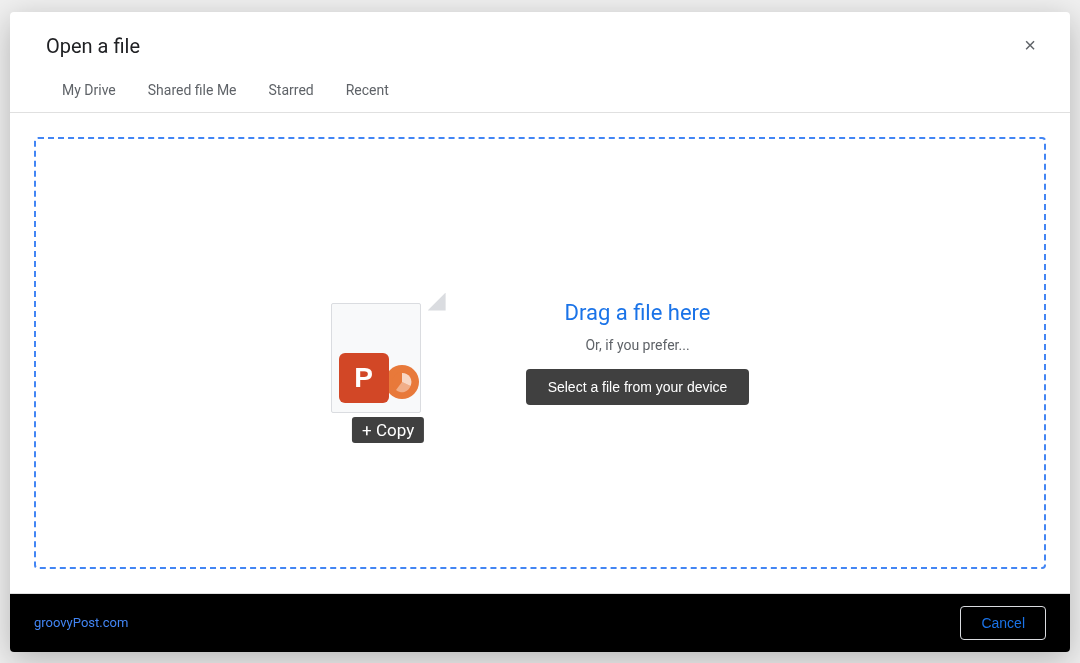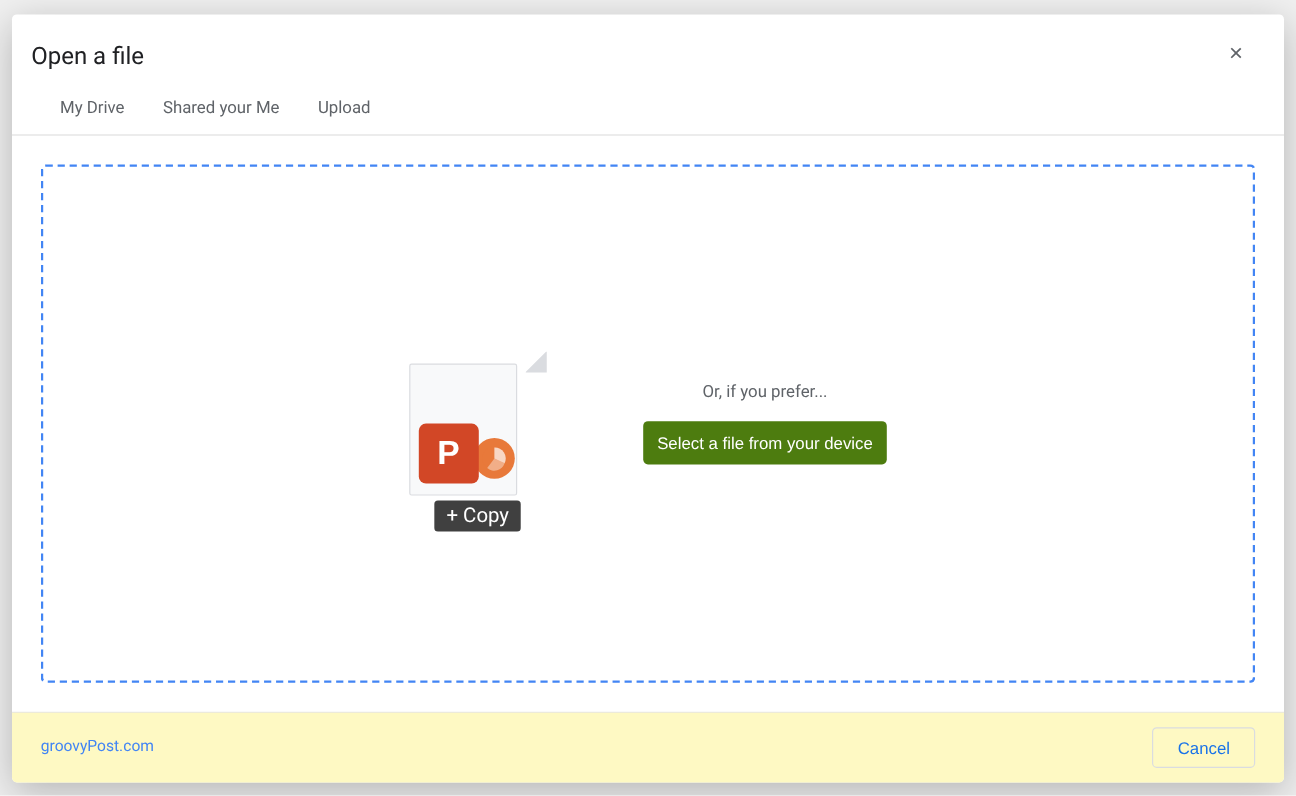--- a/index.html
+++ b/index.html
@@ -20,21 +20,21 @@
       width: 1060px;
       min-height: 640px;
       position: relative;
       display: flex;
       flex-direction: column;
     }
     .dialog-header {
       display: flex;
       align-items: center;
       justify-content: space-between;
-      padding: 18px 24px 0 16px;
+      padding: 18px 24px 0 36px;
     }
     .dialog-title {
       font-size: 20px;
       font-weight: 400;
       color: #202124;
     }
     .close-btn {
       background: none;
       border: none;
       cursor: pointer;
@@ -43,21 +43,21 @@
       padding: 4px;
       border-radius: 50%;
       width: 32px;
       height: 32px;
       display: flex;
       align-items: center;
       justify-content: center;
     }
     .tabs-bar {
       display: flex;
-      padding: 0 24px;
+      padding: 0 36px;
       border-bottom: 1px solid #e0e0e0;
       margin-top: 8px;
       align-items: center;
     }
     .tab {
       padding: 12px 16px;
       font-size: 14px;
       color: #5f6368;
       cursor: pointer;
       border-bottom: 3px solid transparent;
@@ -185,35 +185,35 @@
       color: #1a73e8;
       font-weight: 400;
       margin-bottom: 12px;
     }
     .or-text {
       font-size: 14px;
       color: #5f6368;
       margin-bottom: 16px;
     }
     .select-btn {
-      background: #4d7c0f;
+      background: #404040;
       color: #fff;
       border: none;
       border-radius: 4px;
-      padding: 10px 12px;
+      padding: 10px 22px;
       font-size: 14px;
       cursor: pointer;
       font-weight: 500;
     }
     .dialog-footer {
       display: flex;
       align-items: center;
       padding: 12px 24px;
       border-top: 1px solid #e0e0e0;
-      background: #fef9c3;
+      background: #000000;
       border-radius: 0 0 4px 4px;
     }
     .watermark {
       font-size: 13px;
       color: #aaa;
       flex: 1;
     }
     .watermark span {
       color: #4285f4;
     }
@@ -234,22 +234,23 @@
 
 <div class="dialog">
 
   <div class="dialog-header">
     <span class="dialog-title">Open a file</span>
     <button class="close-btn">×</button>
   </div>
 
   <div class="tabs-bar">
     <div class="tab">My Drive</div>
-    <div class="tab">Shared your Me</div>
-    <div class="tab">Upload</div>
+    <div class="tab">Shared file Me</div>
+    <div class="tab">Starred</div>
+    <div class="tab">Recent</div>
   </div>
 
   <div class="dialog-body">
     <div class="drop-zone">
       <div class="drop-zone-inner">
 
         <div class="file-icon-wrapper">
           <div class="file-icon">
             <div class="file-body"></div>
             <div class="file-corner-fill"></div>
@@ -261,20 +262,21 @@
                   <path d="M11 11 L11 2 A9 9 0 0 1 19.5 15 Z" fill="white" opacity="0.7"></path>
                   <path d="M11 11 L19.5 15 A9 9 0 0 1 5 19 Z" fill="white" opacity="0.4"></path>
                 </svg>
               </div>
             </div>
           </div>
           <div class="copy-tooltip">+ Copy</div>
         </div>
 
         <div class="drop-text-area">
+          <div class="drag-text">Drag a file here</div>
           <div class="or-text">Or, if you prefer...</div>
           <button class="select-btn">Select a file from your device</button>
         </div>
 
       </div>
     </div>
   </div>
 
   <div class="dialog-footer">
     <div class="watermark">

